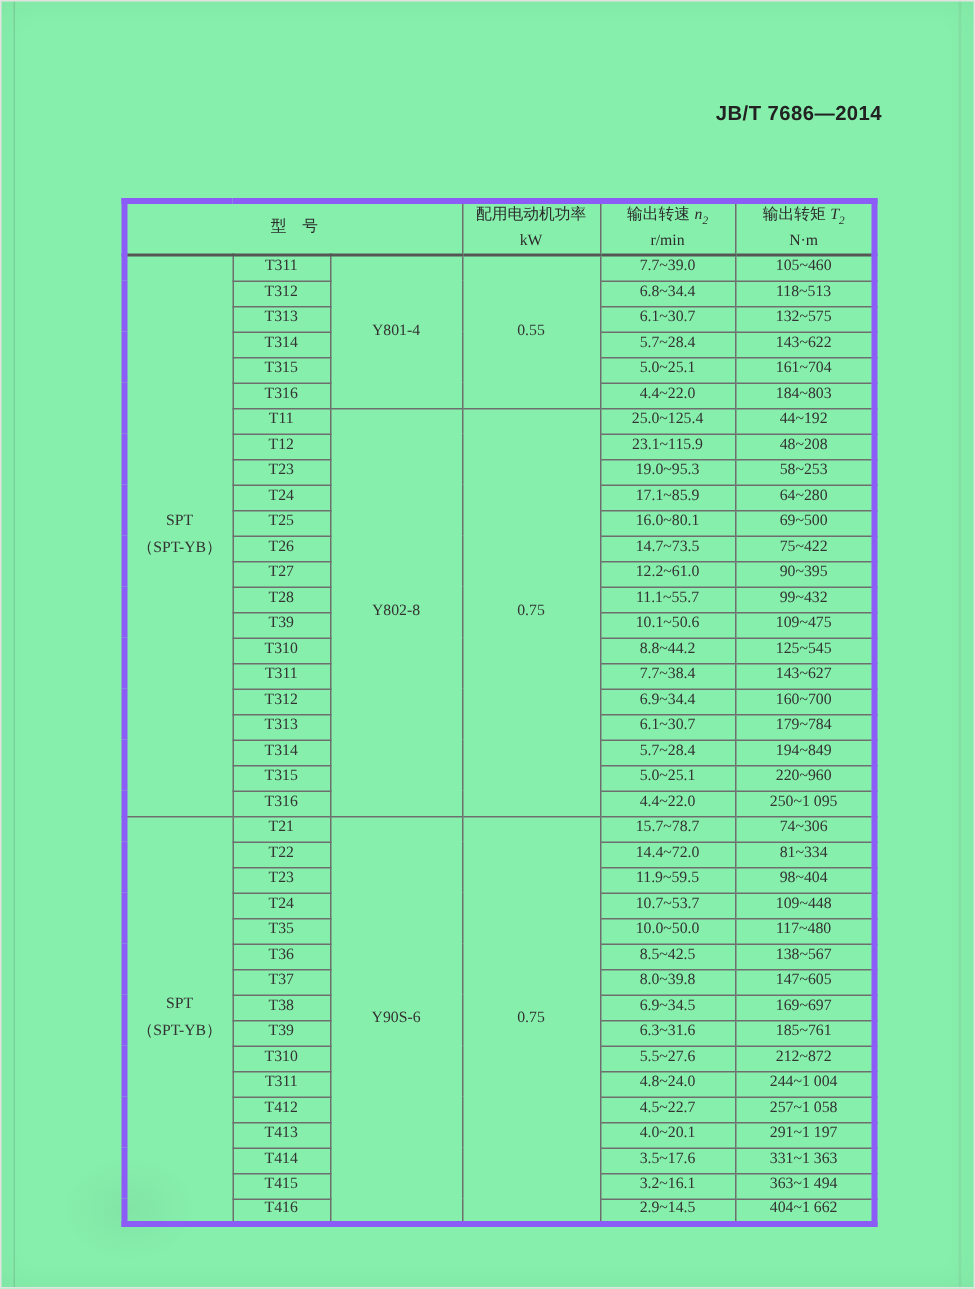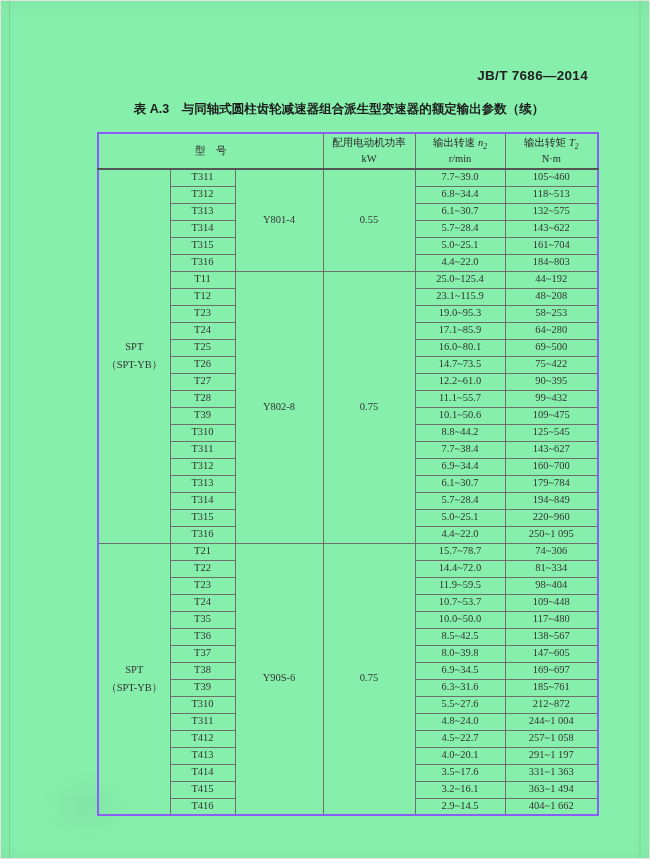--- a/index.html
+++ b/index.html
@@ -33,23 +33,23 @@
     font-family:"Liberation Sans","DejaVu Sans",sans-serif;
     font-weight:bold; font-size:13.5px; color:#222; letter-spacing:0.3px;
   }
   .table-title {
     position:absolute; top:100px; left:88px; width:500px;
     text-align:center;
     font-family:"Liberation Sans","DejaVu Sans",sans-serif;
     font-weight:bold; font-size:12.5px; color:#1c1c1c;
   }
   table.params {
-    position:absolute; top:131px; left:96px; width:500px;
+    position:absolute; top:131px; left:80px; width:500px;
     border-collapse:collapse; table-layout:fixed;
-    border:2px solid #8b5cf6;
+    border:4px solid #8b5cf6;
   }
   table.params td {
     border:1px solid #6e6e6e;
     text-align:center; vertical-align:middle;
     font-size:10.5px; color:#333;
     height:17px; padding:0; line-height:1.2;
     font-family:"Liberation Serif","DejaVu Serif",serif;
   }
   tr.header-row td {
     height:36px; color:#2b2b2b;
@@ -67,21 +67,20 @@
 </head>
 <body>
 
 <div class="page">
   <div class="scan-edge-left"></div>
   <div class="scan-edge-right"></div>
   <div class="scan-smudge"></div>
 
   <div class="doc-number">JB/T 7686—2014</div>
 
-  <div class="table-title">表 A.3　与同轴式圆柱齿轮减速器组合派生型变速器的额定输出参数（续）</div>
 
   <table class="params">
     <colgroup>
       <col style="width:72px">
         <col style="width:65px">
         <col style="width:88px">
       <col style="width:92px">
         <col style="width:90px">
         <col style="width:93px">
     </colgroup>

